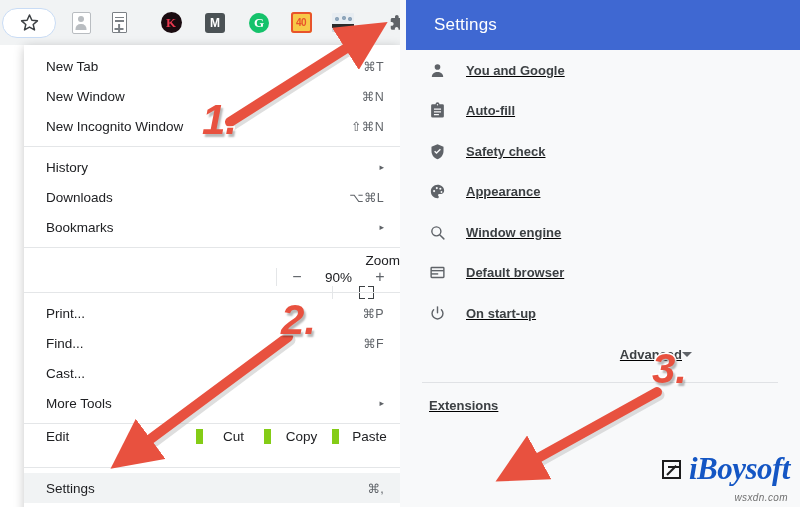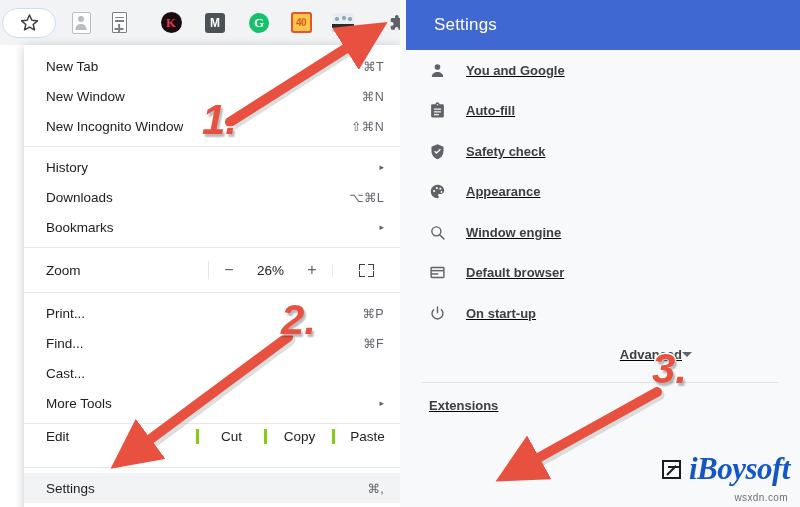--- a/index.html
+++ b/index.html
@@ -122,22 +122,22 @@
     position: relative;
   }
   .mi .lbl { flex: 1; white-space: nowrap; }
   .mi .sc { color: #5f6368; font-size: 12.5px; white-space: nowrap; letter-spacing:.3px; }
   .mi .arrow { color:#5f6368; font-size: 9px; }
   .mi.sel { background: #f1f3f4; }
   .sep { height: 1px; background: #e4e6e8; margin: 5px 0; }
 
   
   .zoom-row {
-    height: 34px; display: flex; align-items: center;
-    font-size: 13.5px; color:#202124;
+    height: 34px; display: flex; align-items: flex-end;
+    font-size: 13.5px; color:#202124;flex-direction:column;
   }
   .zoom-row .zlabel { flex: 1; display:flex; align-items:center; padding-left:22px; }
   .zoom-ctl {
     width: 124px; border-left: 1px solid #e4e6e8;
     display: flex; align-items: center; justify-content: space-around;
     color:#202124;
   }
   .zoom-ctl .zm, .zoom-ctl .zp { font-size: 16px; color:#5f6368; width:24px; text-align:center;}
   .zoom-ctl .zv { font-size: 13.5px; }
   .zoom-full {
@@ -151,21 +151,21 @@
   .fs-ico .c3 { left:0; bottom:0; border-right:none; border-top:none;}
   .fs-ico .c4 { right:0; bottom:0; border-left:none; border-top:none;}
 
   
   .edit-row {
     height: 33px; display: flex; align-items: flex-start;
     font-size: 13.5px; color:#202124;
   }
   .edit-row .elabel { flex:1; display:flex; align-items:center; padding-left:22px; }
   .edit-row .ebtn {
-    width: 68px; border-left: 3px solid #84cc16;
+    width: 68px; border-left: 7px solid #84cc16;
     display:flex; align-items:center; justify-content:center;
   }
 
   
   #right-panel {
     position: absolute; left: 400px; top: 0; width: 400px; height: 507px;
     background: #f8f9fa;
   }
   #settings-header {
     position:absolute; left:6px; top:0; width: 394px; height: 50px;
@@ -214,21 +214,21 @@
     content:""; position:absolute; left:3px; top:12px; width:13px; height:2px;
     background:#1c1c1c; transform: rotate(-45deg); transform-origin: left center;
   }
   #watermark .wt {
     font-family:"Liberation Serif", serif;
     font-size: 31px; font-weight:bold; font-style: italic;
     color:#1456c4; letter-spacing:-0.5px;
   }
   #wsxdn {
     position:absolute; right: 12px; bottom: 4px;
-    font-size: 10px; color:#707070; letter-spacing:.4px;
+    font-size: 10px; color:#707070; letter-spacing:.4px;font-style:italic;
   }
 
   
   .anno { position:absolute; pointer-events:none; }
   .badge {
     position:absolute;
     font-family:"Liberation Sans", sans-serif;
     font-size: 42px; font-weight: bold; font-style: italic;
     color:#e8513f;
     -webkit-text-stroke: 3px #ffffff;
@@ -324,21 +324,21 @@
         <span class="lbl">Bookmarks</span>
         <span class="arrow">▸</span>
       </div>
 
       <div class="sep"></div>
 
       <div class="zoom-row">
         <div class="zlabel">Zoom</div>
         <div class="zoom-ctl">
           <span class="zm">−</span>
-          <span class="zv">26%</span>
+          <span class="zv">90%</span>
           <span class="zp">+</span>
         </div>
         <div class="zoom-full">
           <span class="fs-ico">
             <i class="c1"></i>
               <i class="c2"></i>
               <i class="c3"></i>
               <i class="c4"></i>
           </span>
         </div>

